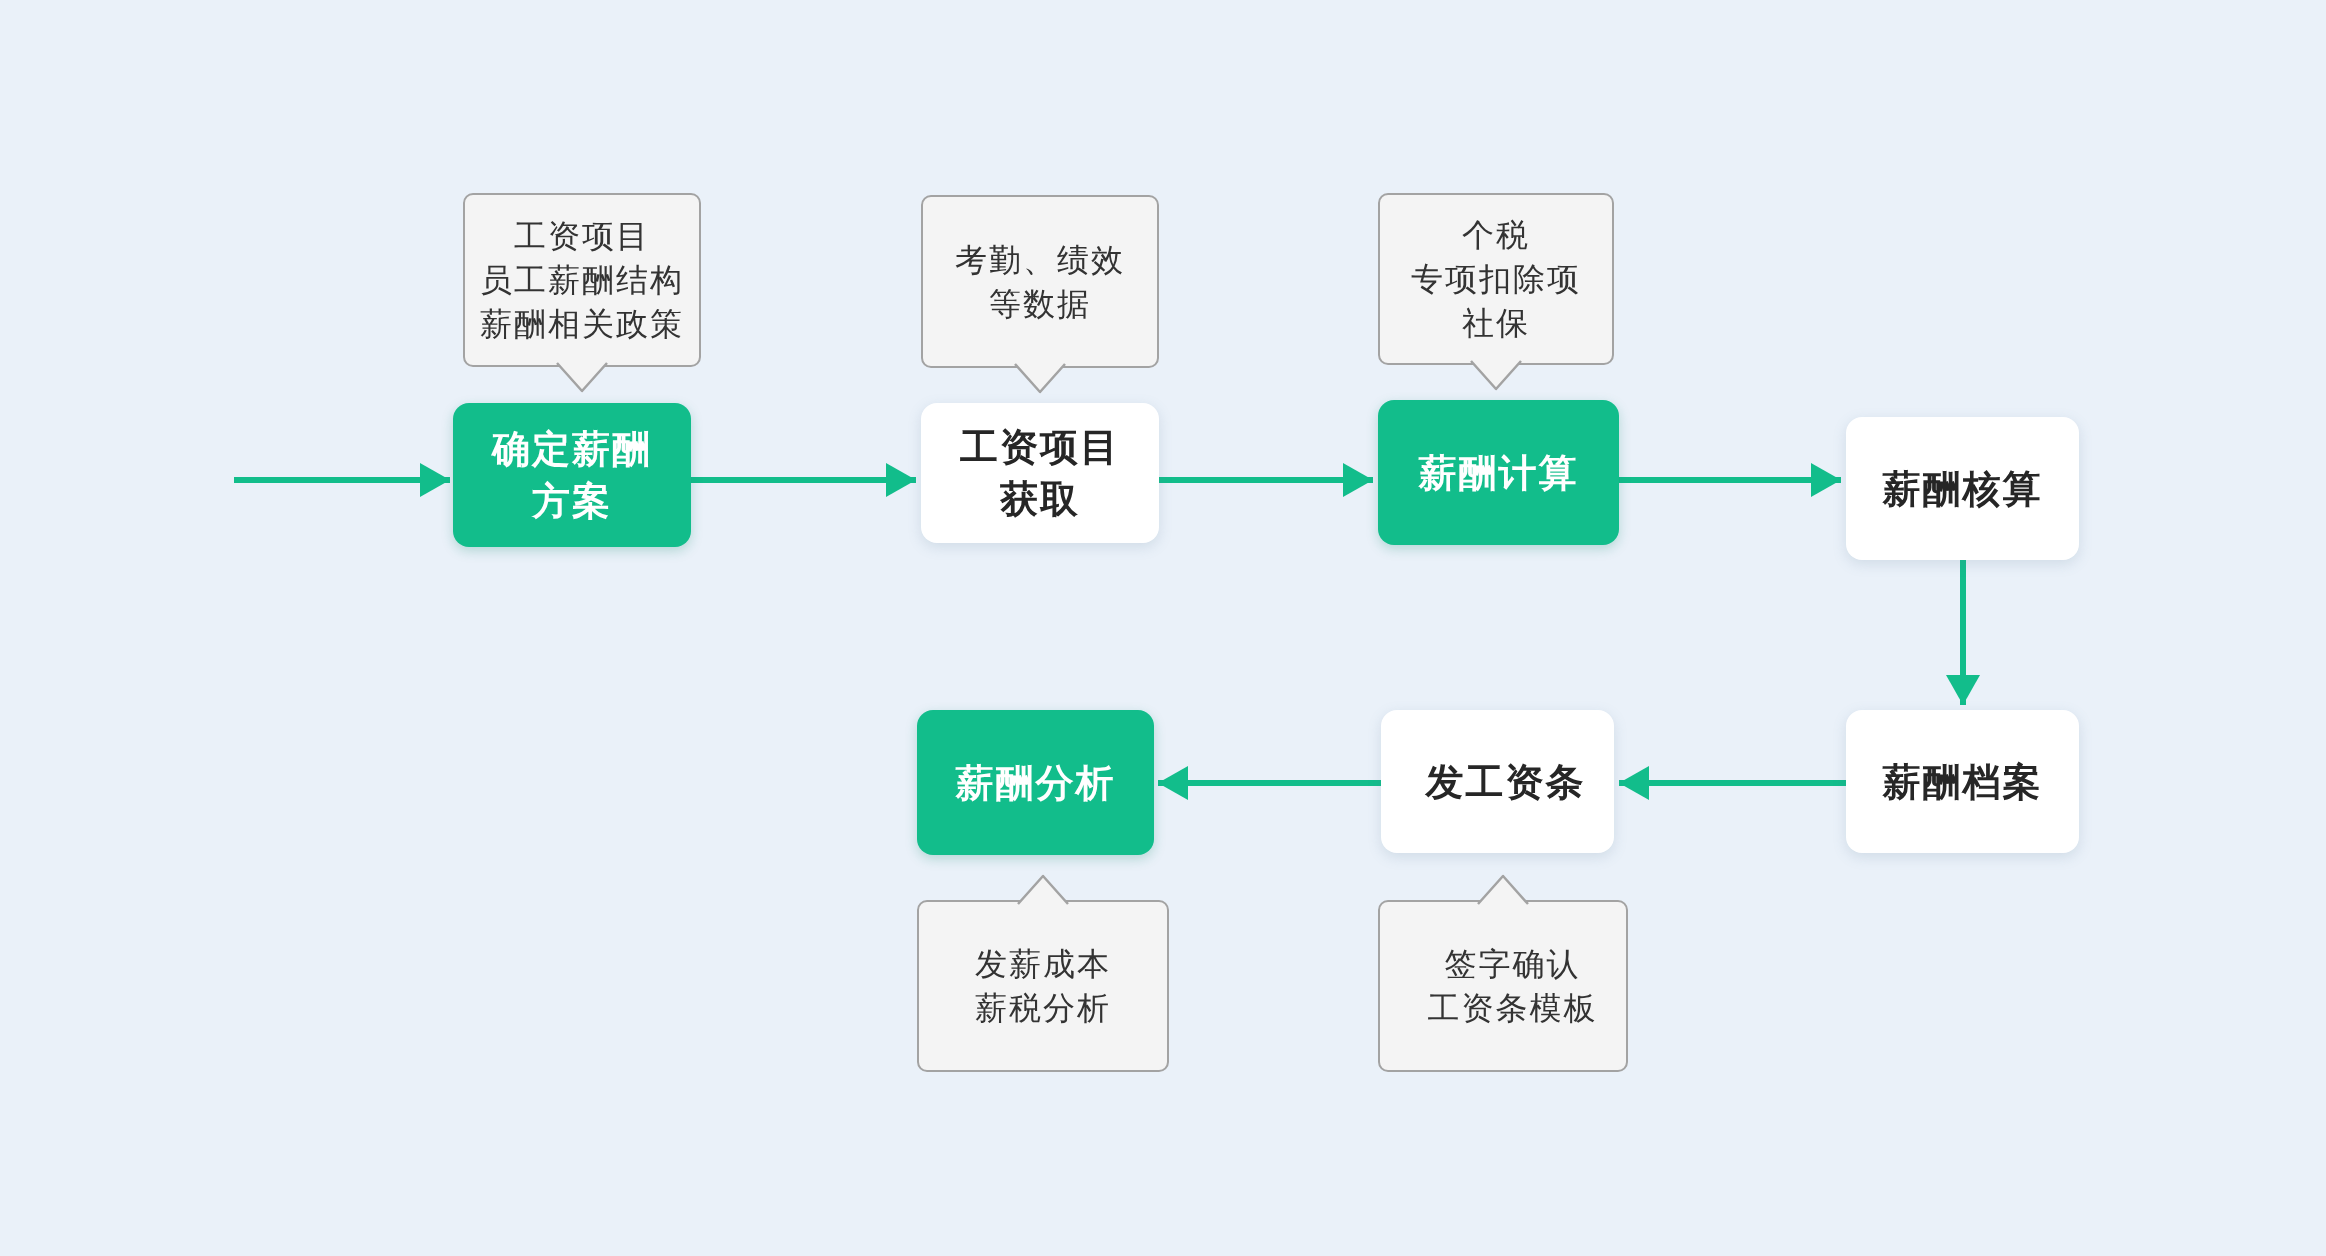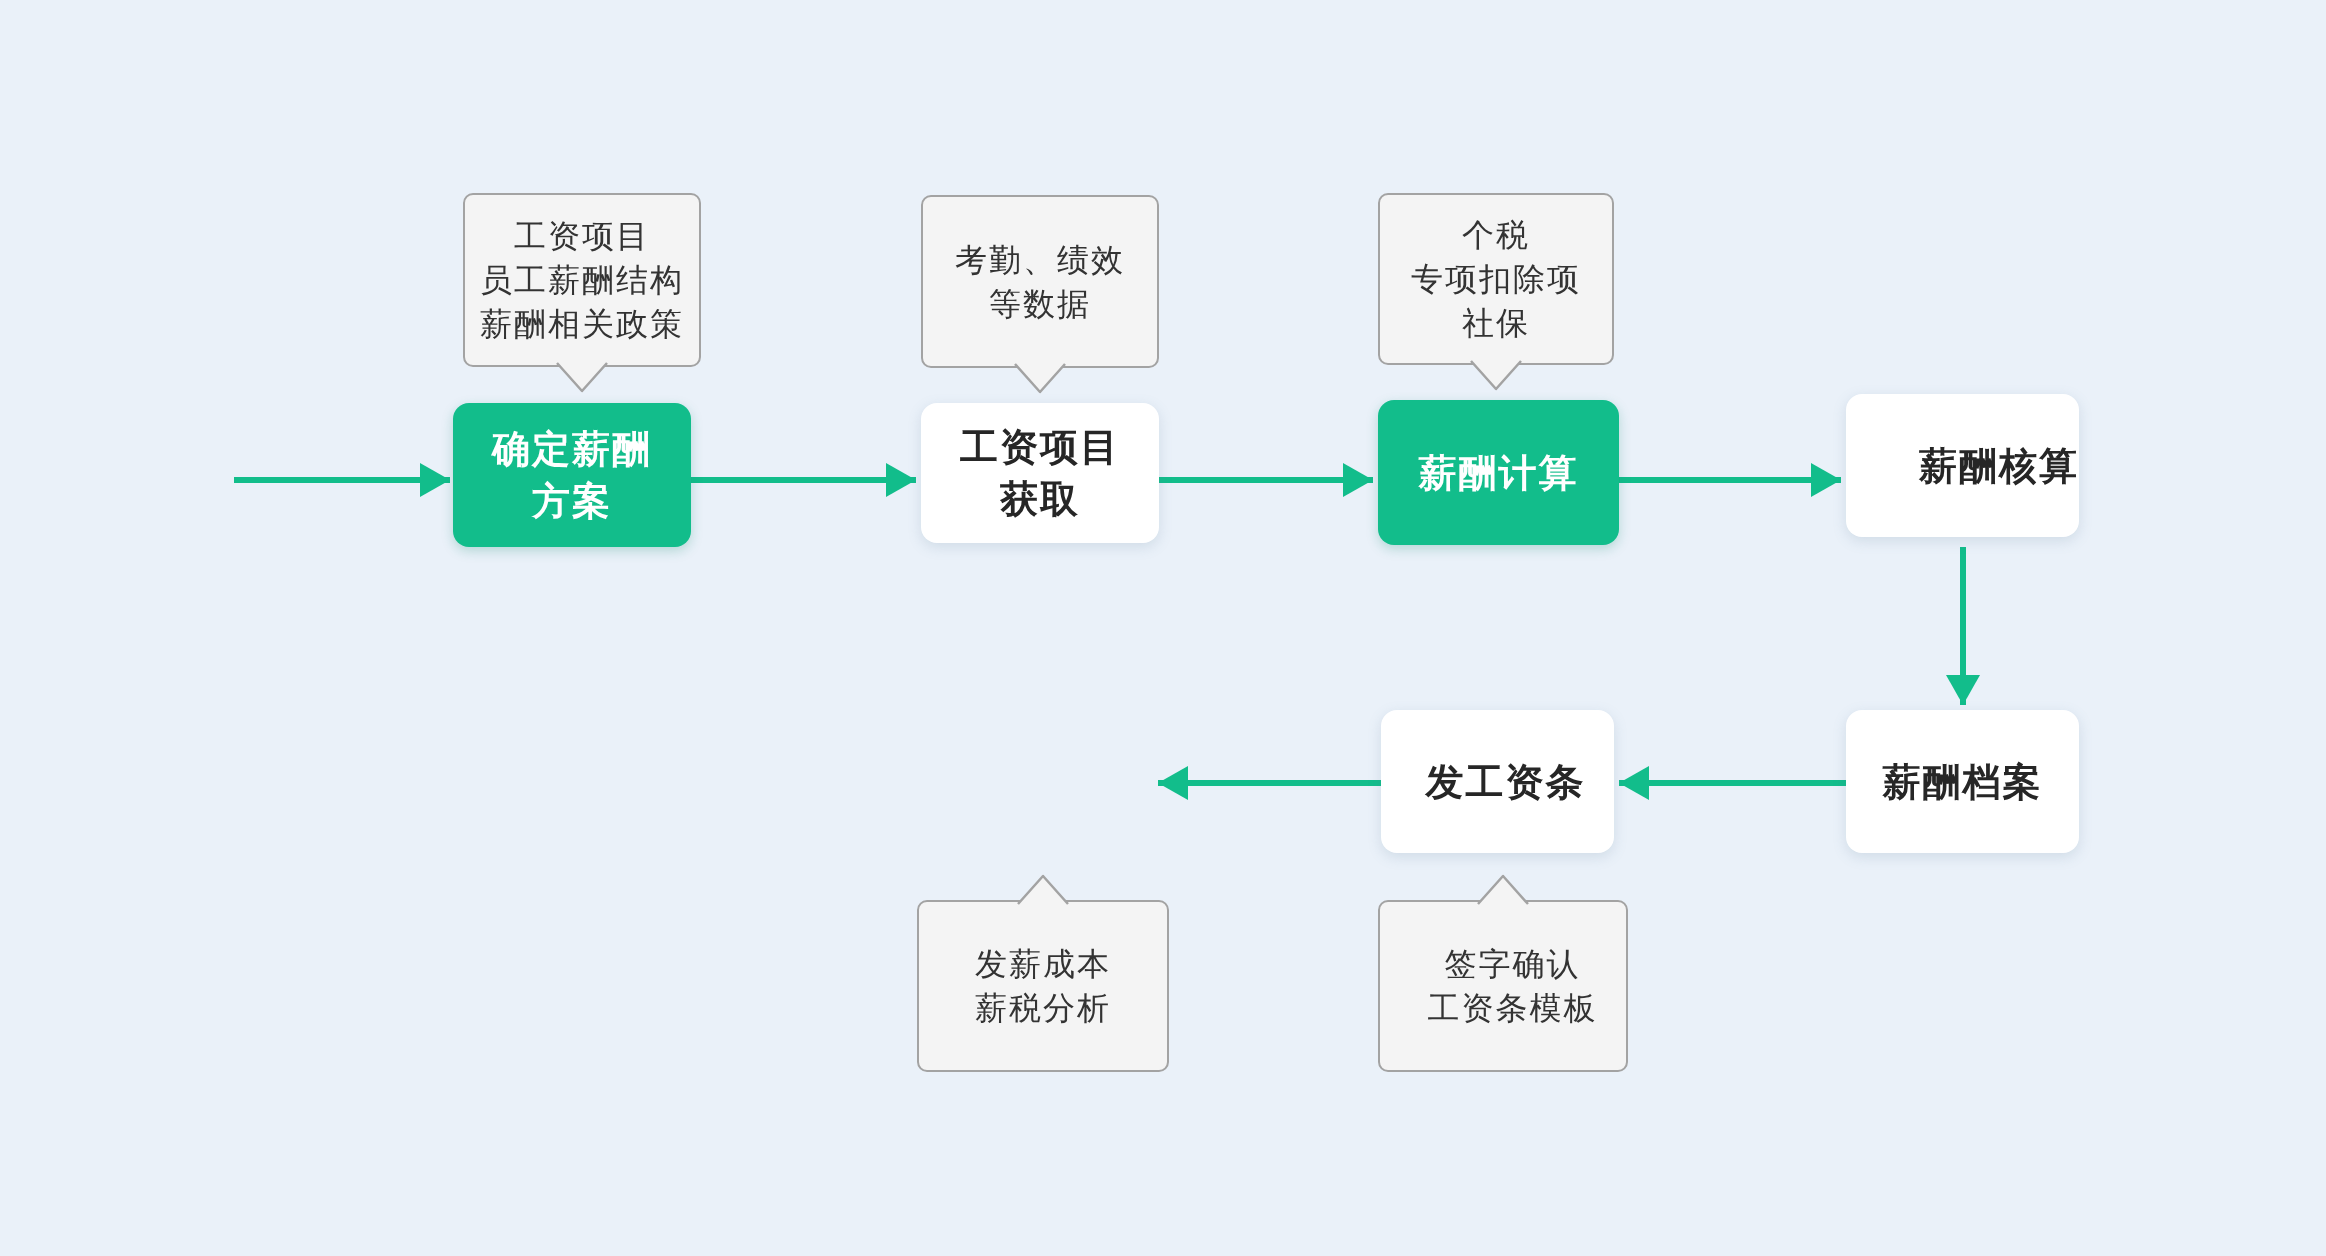--- a/index.html
+++ b/index.html
@@ -165,26 +165,29 @@
 
   <div class="node white" style="left:905px; top:403px; width:238px; height:140px;">
     <span>工资项目</span>
     <span>获取</span>
   </div>
 
   <div class="node green" style="left:1362px; top:400px; width:241px; height:145px;">
     <span>薪酬计算</span>
   </div>
 
-  <div class="node white" style="left:1830px; top:394px; width:233px; height:143px;align-items:flex-end;">
+  <div class="node white" style="left:1830px; top:417px; width:233px; height:143px;">
     <span>薪酬核算</span>
   </div>
 
   <div class="node white" style="left:1830px; top:710px; width:233px; height:143px;">
     <span>薪酬档案</span>
   </div>
 
   <div class="node white" style="left:1365px; top:710px; width:233px; height:143px;padding-left:16px;">
     <span>发工资条</span>
   </div>
 
+  <div class="node green" style="left:901px; top:710px; width:237px; height:145px;">
+    <span>薪酬分析</span>
+  </div>
 
 </div>
 
 </body></html>

